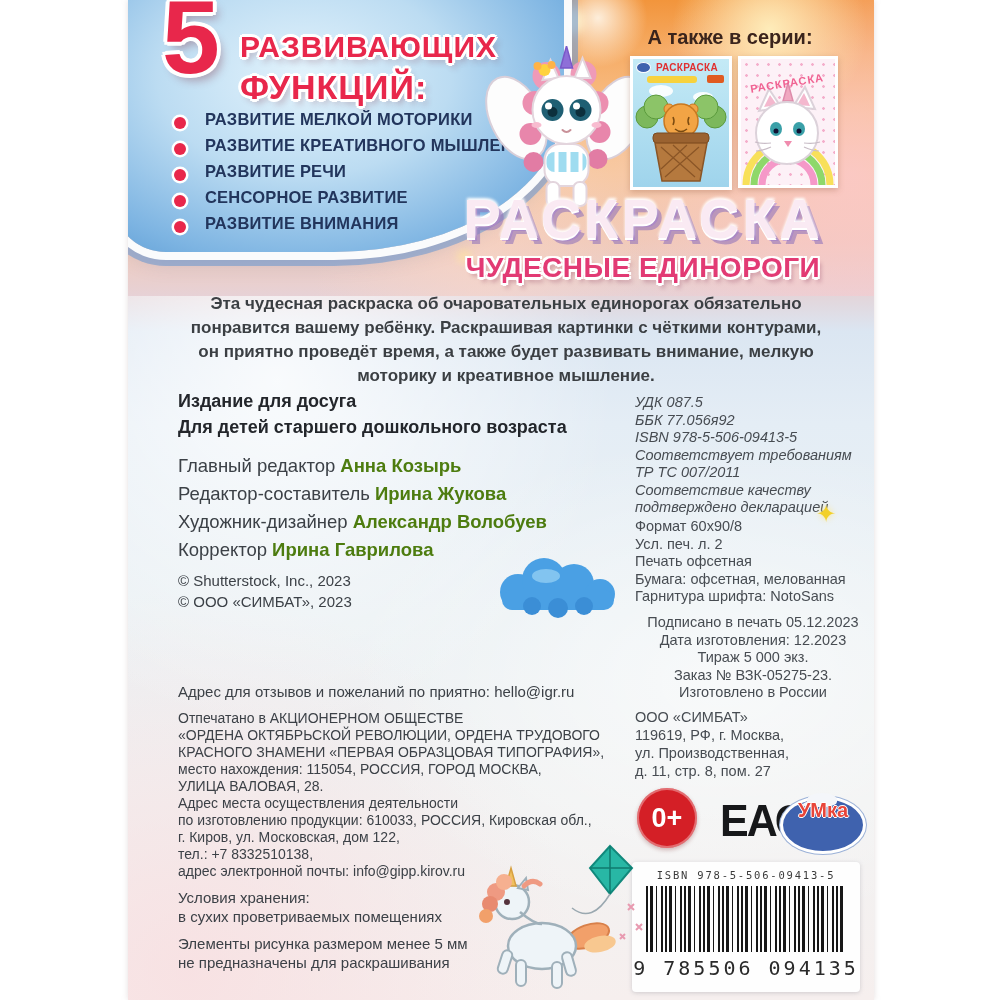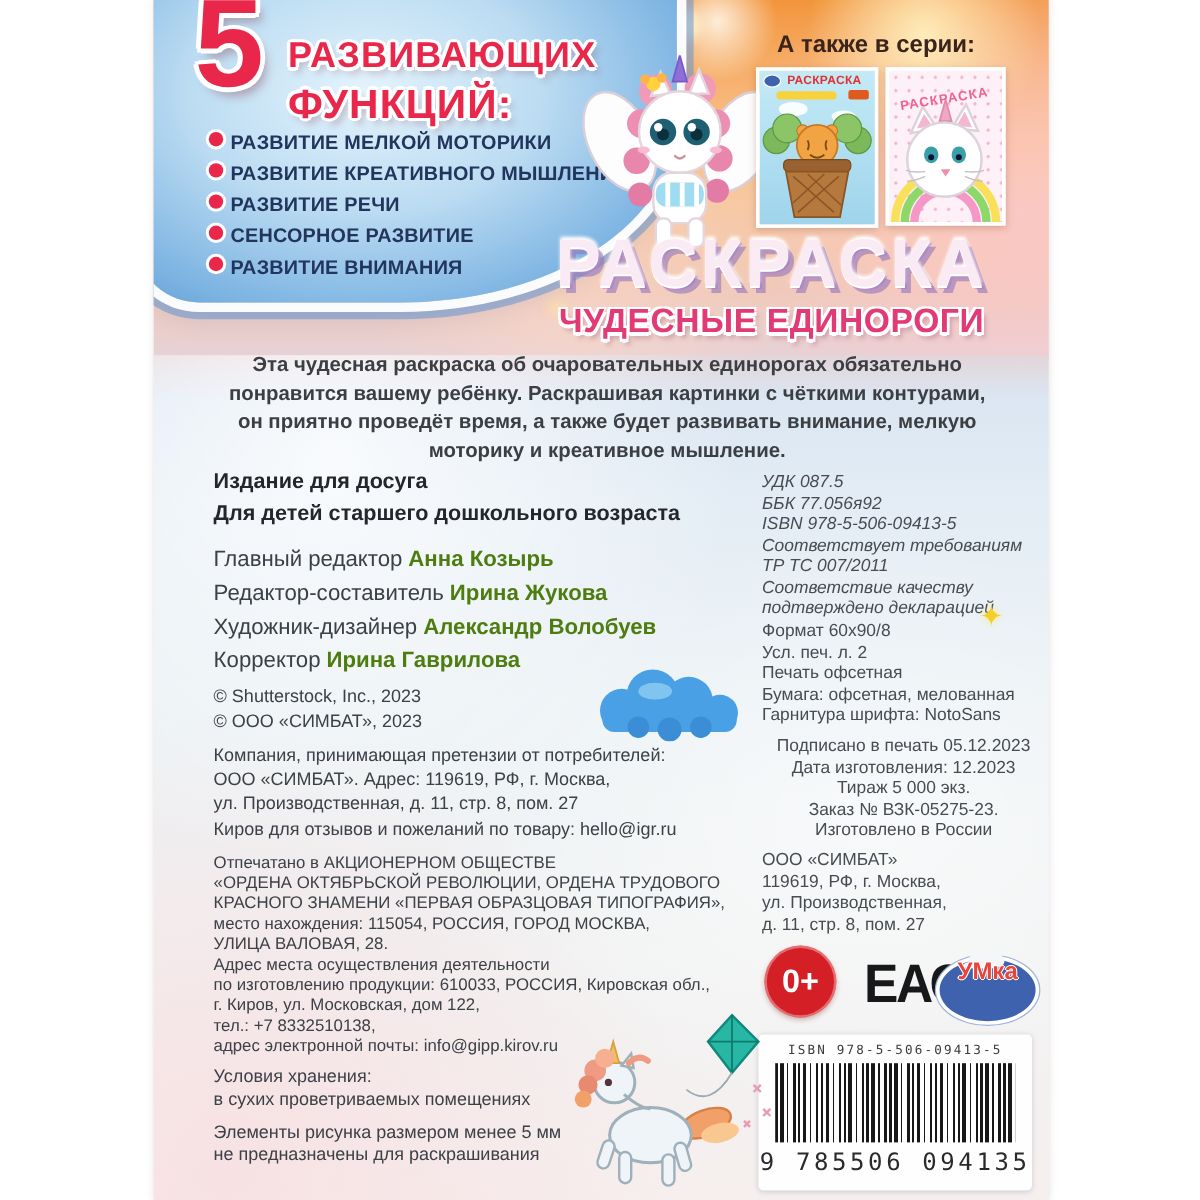--- a/index.html
+++ b/index.html
@@ -29,21 +29,21 @@
      background:radial-gradient(ellipse at 42% 34%, #e3f3fc 0%, #bcdcf2 40%, #7db4e2 75%, #4f93cf 100%);
      box-shadow:0 0 0 8px rgba(255,255,255,.95), 0 0 0 14px rgba(100,150,210,.55), 0 12px 20px rgba(90,120,170,.2);}
   .features-number{position:absolute;left:46px;top:-6px;font-size:104px;font-weight:800;line-height:1.1;
      color:#e8274b;
      text-shadow:-4px 0 0 #fff,4px 0 0 #fff,0 -4px 0 #fff,0 4px 0 #fff,-3px -3px 0 #fff,3px 3px 0 #fff,-3px 3px 0 #fff,3px -3px 0 #fff,5px 7px 8px rgba(120,40,60,.35);}
   .features-title{position:absolute;left:124px;top:44px;color:#e8274b;font-weight:800;letter-spacing:1px;
      text-shadow:-3px 0 0 #fff,3px 0 0 #fff,0 -3px 0 #fff,0 3px 0 #fff,-2px -2px 0 #fff,2px 2px 0 #fff,-2px 2px 0 #fff,2px -2px 0 #fff,4px 5px 6px rgba(120,40,60,.3);}
   .features-title .l1{font-size:30px;}
   .features-title .l2{font-size:34px;margin-top:4px;}
   .features-list{position:absolute;left:58px;top:124px;display:flex;flex-direction:column;gap:7px;}
-  .feature-item{display:flex;align-items:flex-start;gap:6px;}
+  .feature-item{display:flex;align-items:flex-end;gap:19px;}
   .bullet-dot{width:12px;height:12px;border-radius:50%;background:#e8274b;box-shadow:0 0 0 2.5px #fff;flex:0 0 auto;}
   .feature-item span.txt{font-size:16.5px;font-weight:700;color:#22355c;letter-spacing:.2px;white-space:nowrap;}
   
   .series-heading{position:absolute;left:462px;top:26px;width:280px;text-align:center;z-index:3;
      font-size:20px;font-weight:800;color:#3a241c;}
   .thumb{position:absolute;z-index:3;border:3px solid #fff;box-shadow:0 2px 6px rgba(150,90,60,.35);overflow:hidden;}
   .thumb1{left:502px;top:56px;width:96px;height:128px;background:linear-gradient(180deg,#c4eaf6,#9fd4ec);}
   .thumb2{left:610px;top:56px;width:94px;height:126px;background:#fdf1f7;
      background-image:radial-gradient(#f4aecb 1px, rgba(0,0,0,0) 1.6px);background-size:11px 11px;}
   .thumb-title1{position:absolute;left:12px;top:3px;width:84px;text-align:center;font-size:10px;font-weight:800;color:#e03030;letter-spacing:.3px;}
@@ -237,24 +237,21 @@
       <div>Для детей старшего дошкольного возраста</div>
     </div>
     <div class="lcol-block staff">
       <div><span>Главный редактор</span><span class="name">Анна Козырь</span></div>
       <div><span>Редактор-составитель</span><span class="name">Ирина Жукова</span></div>
       <div><span>Художник-дизайнер</span><span class="name">Александр Волобуев</span></div>
       <div><span>Корректор</span><span class="name">Ирина Гаврилова</span></div>
     </div>
     <div class="lcol-block copyright pre">© Shutterstock, Inc., 2023
 © ООО «СИМБАТ», 2023</div>
-    <div class="lcol-block claims pre">Компания, принимающая претензии от потребителей:
-ООО «СИМБАТ». Адрес: 119619, РФ, г. Москва,
-ул. Производственная, д. 11, стр. 8, пом. 27</div>
-    <div class="lcol-block feedback">Киров для отзывов и пожеланий по товару: hello@igr.ru</div>
+    <div class="lcol-block feedback">Адрес для отзывов и пожеланий по приятно: hello@igr.ru</div>
     <div class="lcol-block printing pre">Отпечатано в АКЦИОНЕРНОМ ОБЩЕСТВЕ
 «ОРДЕНА ОКТЯБРЬСКОЙ РЕВОЛЮЦИИ, ОРДЕНА ТРУДОВОГО
 КРАСНОГО ЗНАМЕНИ «ПЕРВАЯ ОБРАЗЦОВАЯ ТИПОГРАФИЯ»,
 место нахождения: 115054, РОССИЯ, ГОРОД МОСКВА,
 УЛИЦА ВАЛОВАЯ, 28.
 Адрес места осуществления деятельности
 по изготовлению продукции: 610033, РОССИЯ, Кировская обл.,
 г. Киров, ул. Московская, дом 122,
 тел.: +7 8332510138,
 адрес электронной почты: info@gipp.kirov.ru</div>

